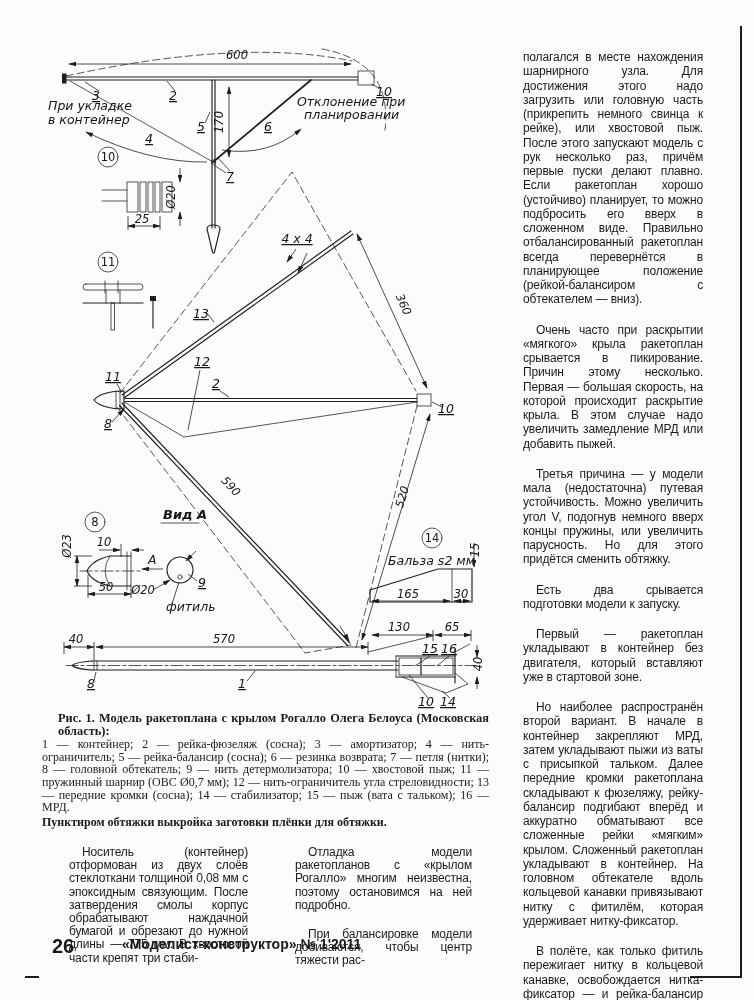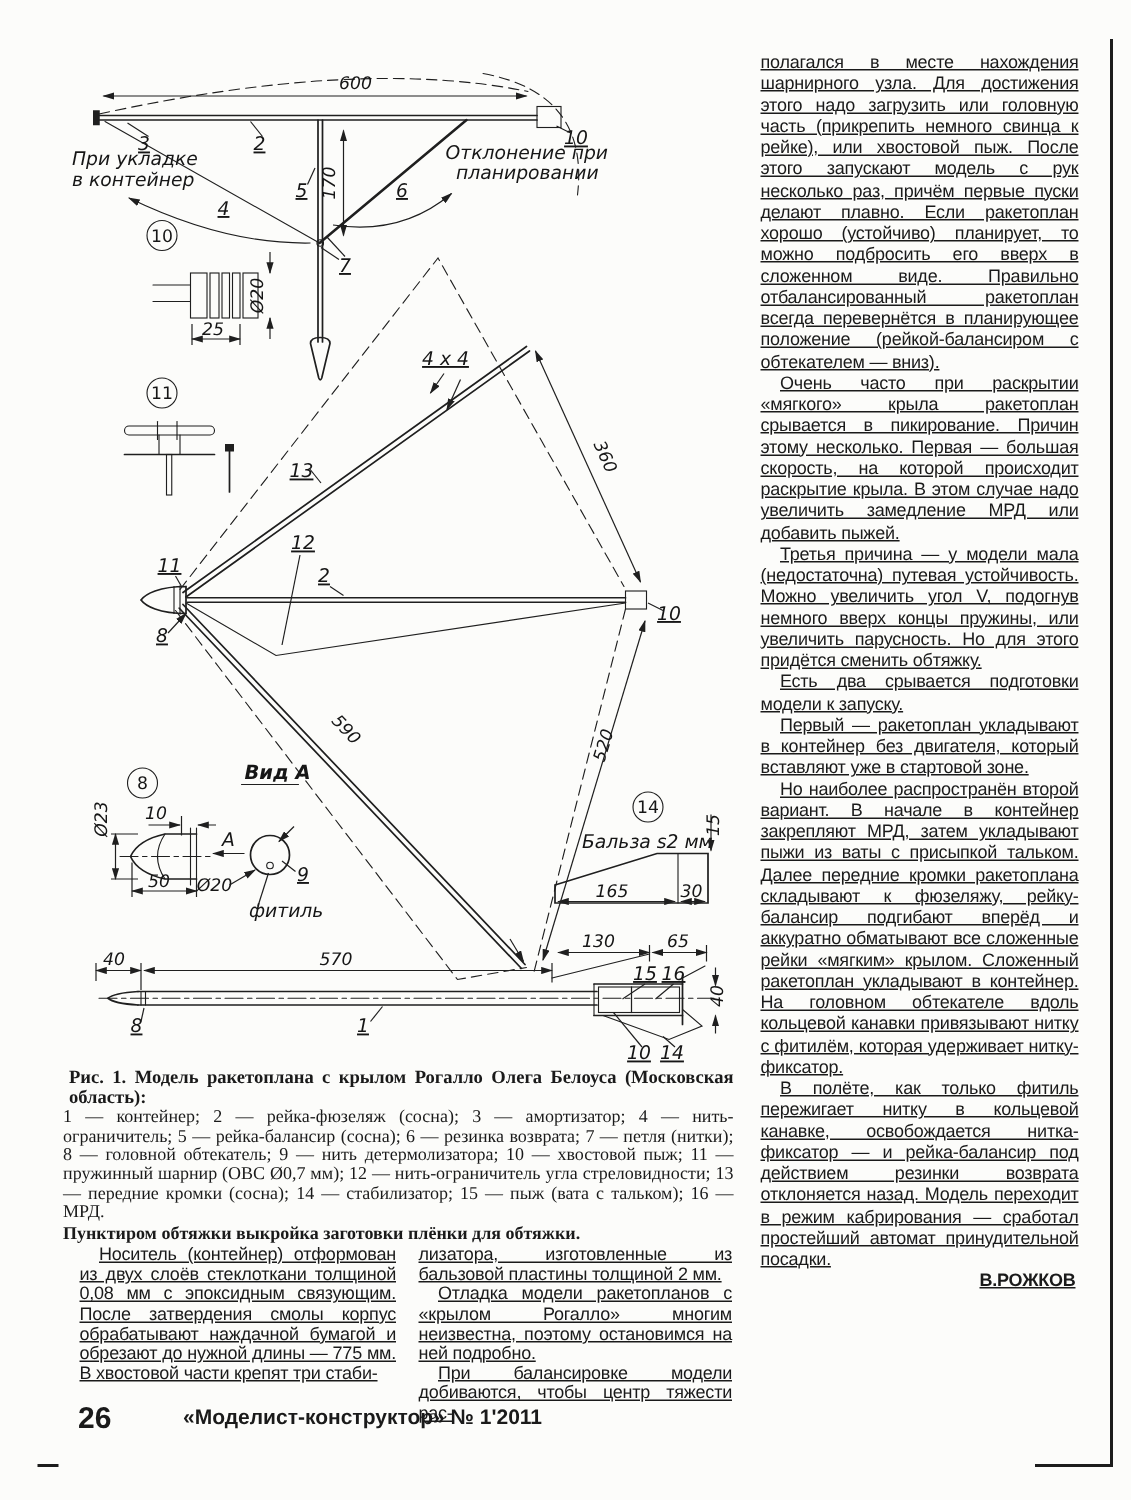--- a/index.html
+++ b/index.html
@@ -20,27 +20,27 @@
   text{fill:#161616;}
   .dt{font:italic 11.5px "DejaVu Sans", sans-serif;text-anchor:middle;}
   .pn{font:italic 12.5px "DejaVu Sans", sans-serif;text-anchor:middle;text-decoration:underline;}
   .nt{font:italic 12.5px "DejaVu Sans", sans-serif;}
   .cn{font:11.5px "DejaVu Sans", sans-serif;text-anchor:middle;}
   .vt{font:italic bold 13px "DejaVu Sans", sans-serif;}
 
   
   .caption{position:absolute;left:42px;top:712px;width:447px;
            font-family:"Liberation Serif", serif;font-size:12px;line-height:12.6px;text-align:justify;}
-  .cap-title{font-weight:bold;font-size:12.4px;margin:0 0 1px 4px;}
+  .cap-title{font-weight:bold;font-size:12.4px;margin:0 0 1px 16px;}
   .cap-legend{margin:0;}
   .cap-note{font-weight:bold;margin:2px 0 0 0;}
 
   
   .bodycol{position:absolute;font-size:12px;line-height:13.2px;text-align:justify;letter-spacing:-0.15px;}
-  .bodycol p{margin:0;text-decoration:underline;}
+  .bodycol p{margin:16px;}
   .bodycol p.ind{text-indent:13px;}
   .col-left{left:53px;top:830px;width:211px;}
   .col-mid{left:279px;top:830px;width:209px;}
   .col-right{left:507px;top:34px;width:212px;line-height:14.25px;}
   .signature{margin-top:7px;font-weight:bold;text-align:right;padding-right:2px;}
 
   
   .pagenum{position:absolute;left:52px;top:935px;font-weight:bold;font-size:20px;}
   .journal{position:absolute;left:122px;top:936px;font-weight:bold;font-size:14px;}
 </style>
@@ -289,21 +289,20 @@
     <p class="cap-title">Рис. 1. Модель ракетоплана с крылом Рогалло Олега Белоуса (Московская область):</p>
     <p class="cap-legend">1 — контейнер; 2 — рейка-фюзеляж (сосна); 3 — амортизатор; 4 — нить-ограничитель; 5 — рейка-балансир (сосна); 6 — резинка возврата; 7 — петля (нитки); 8 — головной обтекатель; 9 — нить детермолизатора; 10 — хвостовой пыж; 11 — пружинный шарнир (ОВС Ø0,7 мм); 12 — нить-ограничитель угла стреловидности; 13 — передние кромки (сосна); 14 — стабилизатор; 15 — пыж (вата с тальком); 16 — МРД.</p>
     <p class="cap-note">Пунктиром обтяжки выкройка заготовки плёнки для обтяжки.</p>
   </div>
 
   <div class="bodycol col-left">
     <p class="ind">Носитель (контейнер) отформован из двух слоёв стеклоткани толщиной 0,08 мм с эпоксидным связующим. После затвердения смолы корпус обрабатывают наждачной бумагой и обрезают до нужной длины — 775 мм. В хвостовой части крепят три стаби-</p>
   </div>
 
   <div class="bodycol col-mid">
-    <p>лизатора, изготовленные из бальзовой пластины толщиной 2 мм.</p>
     <p class="ind">Отладка модели ракетопланов с «крылом Рогалло» многим неизвестна, поэтому остановимся на ней подробно.</p>
     <p class="ind">При балансировке модели добиваются, чтобы центр тяжести рас-</p>
   </div>
 
   <div class="bodycol col-right">
     <p>полагался в месте нахождения шарнирного узла. Для достижения этого надо загрузить или головную часть (прикрепить немного свинца к рейке), или хвостовой пыж. После этого запускают модель с рук несколько раз, причём первые пуски делают плавно. Если ракетоплан хорошо (устойчиво) планирует, то можно подбросить его вверх в сложенном виде. Правильно отбалансированный ракетоплан всегда перевернётся в планирующее положение (рейкой-балансиром с обтекателем — вниз).</p>
     <p class="ind">Очень часто при раскрытии «мягкого» крыла ракетоплан срывается в пикирование. Причин этому несколько. Первая — большая скорость, на которой происходит раскрытие крыла. В этом случае надо увеличить замедление МРД или добавить пыжей.</p>
     <p class="ind">Третья причина — у модели мала (недостаточна) путевая устойчивость. Можно увеличить угол V, подогнув немного вверх концы пружины, или увеличить парусность. Но для этого придётся сменить обтяжку.</p>
     <p class="ind">Есть два срывается подготовки модели к запуску.</p>
     <p class="ind">Первый — ракетоплан укладывают в контейнер без двигателя, который вставляют уже в стартовой зоне.</p>

